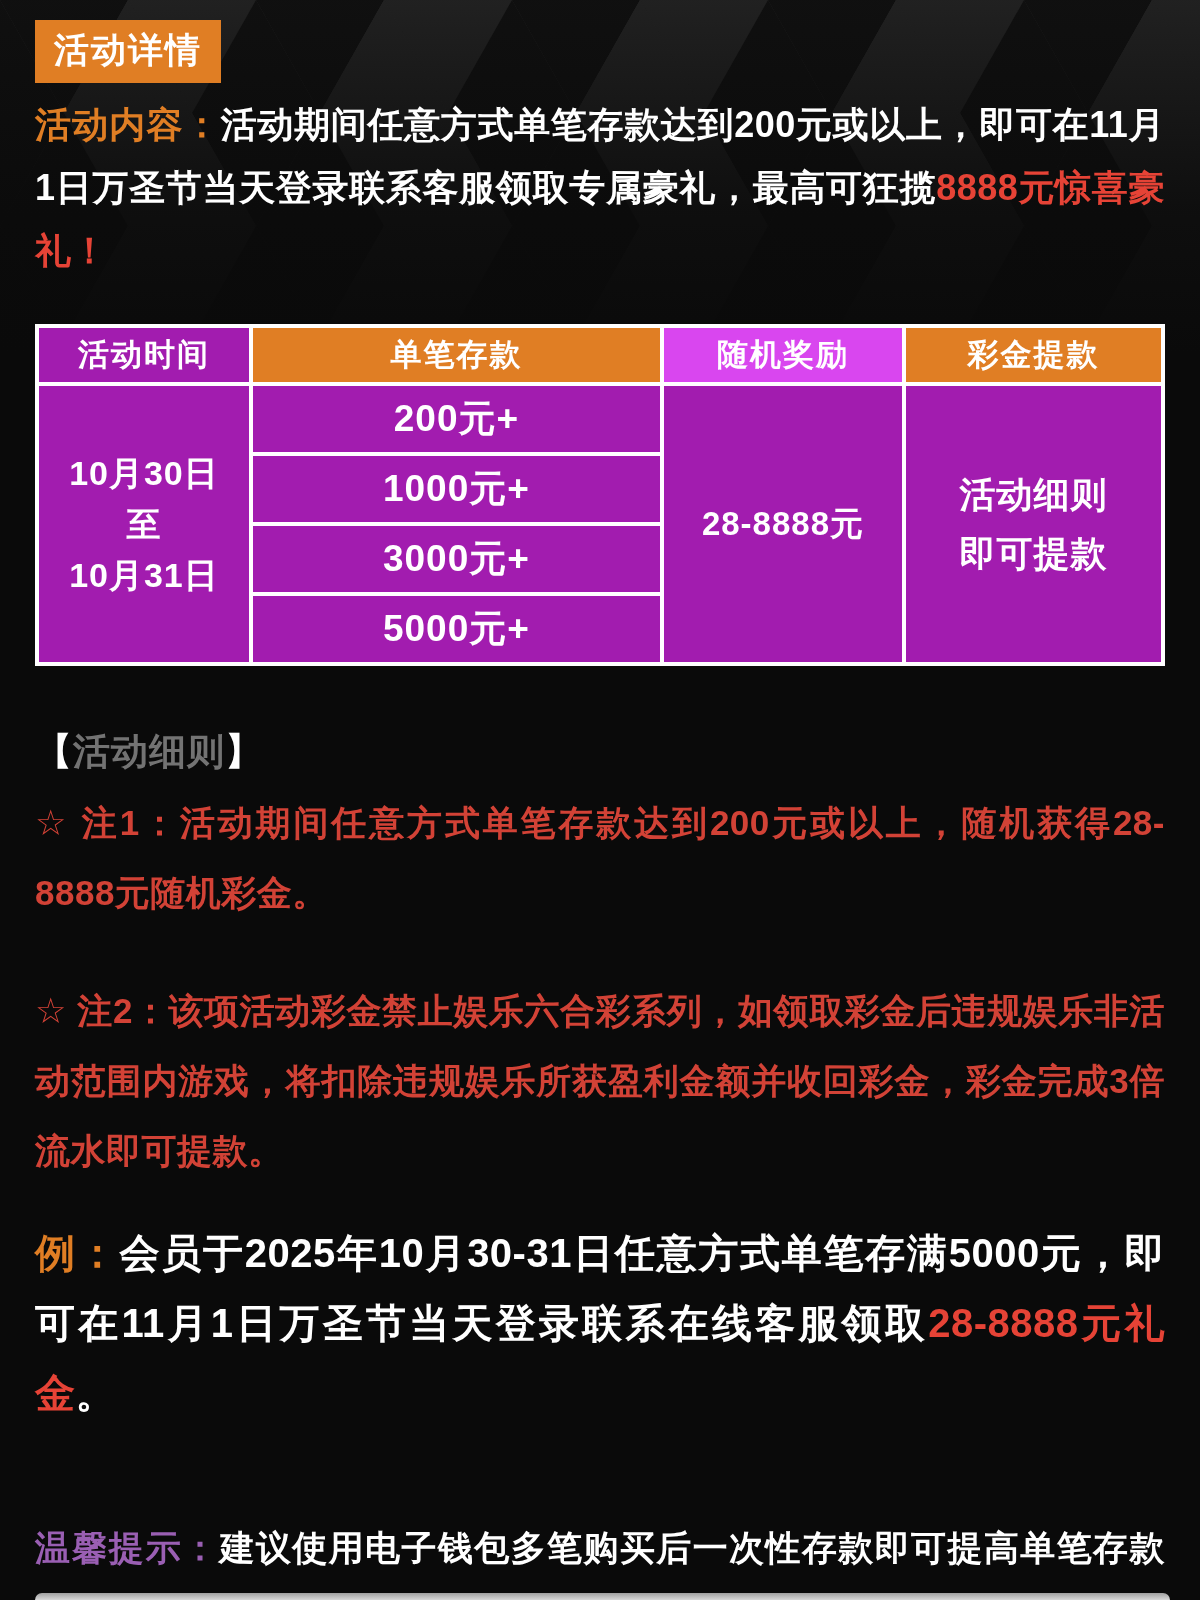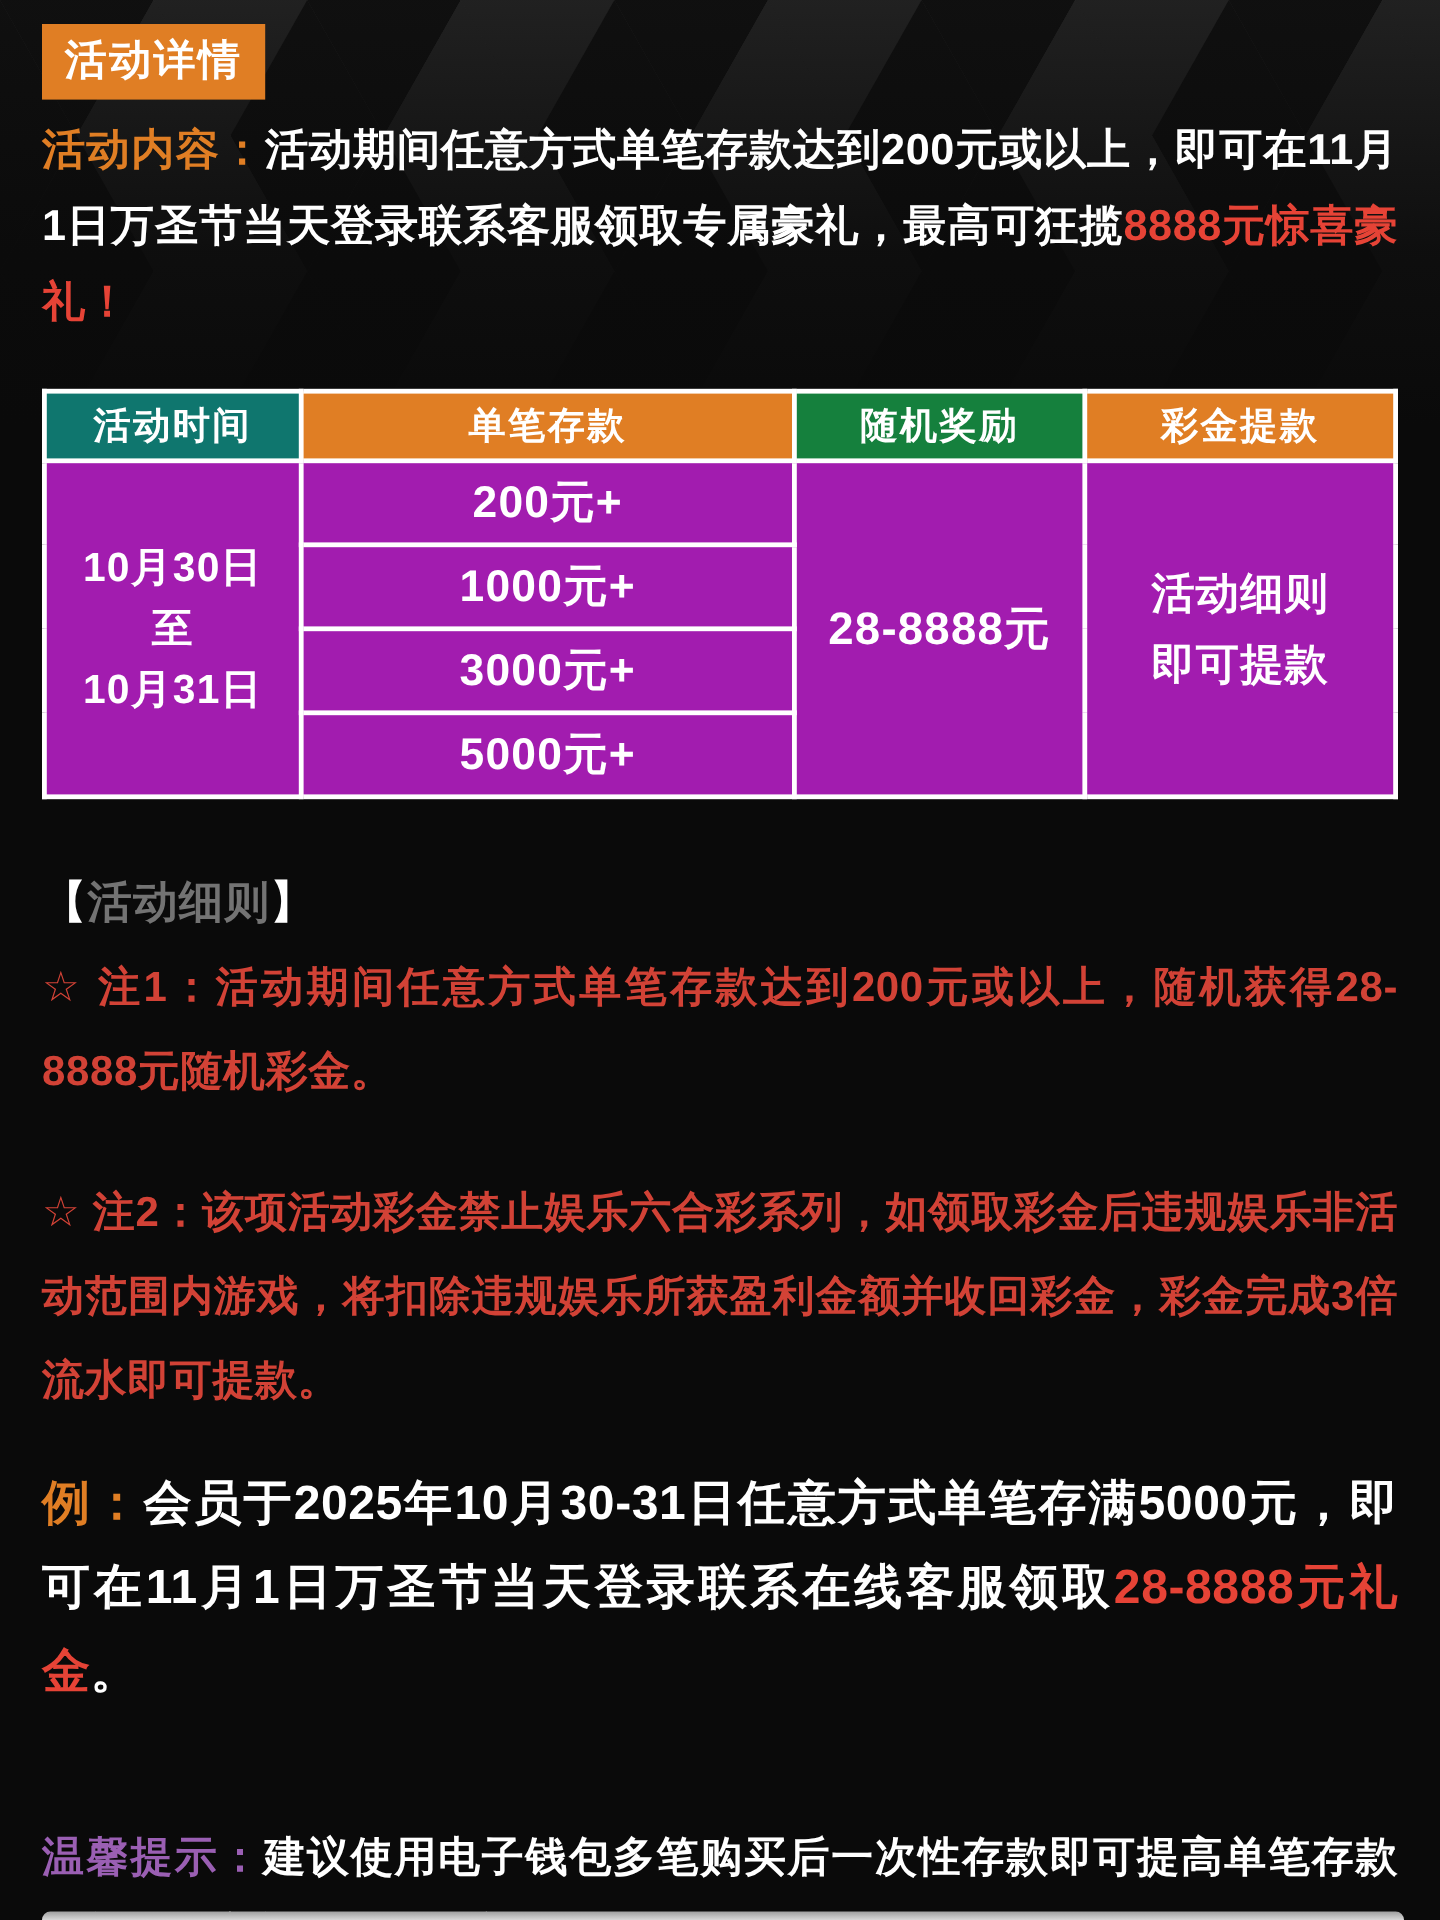--- a/index.html
+++ b/index.html
@@ -26,21 +26,21 @@
   .time-line .val { color:#fff; font-weight:600; margin-left:14px; letter-spacing:1px; }
   .para { margin-top:10px; font-size:36px; line-height:63px; letter-spacing:0.5px;
           color:#fff; font-weight:600; text-align:justify; }
   .bold { font-weight:800; }
   
   table { width:100%; margin-top:42px; border-collapse:collapse; table-layout:fixed; }
   th, td { border:4px solid #ffffff; text-align:center; vertical-align:middle; color:#fff; background:#a21caf; }
   th { height:58px; font-size:31px; font-weight:700; letter-spacing:2px; }
   td { height:70px; font-size:37px; font-weight:600; letter-spacing:1px; }
   td.date-cell { font-size:34px; line-height:1.5; font-weight:600; }
-  td.reward-cell { font-size:38px; }
+  td.reward-cell { font-size:33px; }
   td.withdraw-cell { font-size:36px; line-height:1.65; }
   
   .rules-title { margin-top:62px; font-size:37px; font-weight:800; line-height:48px; color:#fff; letter-spacing:1px; }
   .red-para { margin-top:12px; font-size:35px; line-height:70px; letter-spacing:0.5px; font-weight:600; text-align:justify; }
   .note2 { margin-top:48px; }
   .example-para { margin-top:32px; font-size:40px; line-height:70px; }
   .tips-para { margin-top:88px; font-size:35px; line-height:64px; }
   .bottom-bar { position:absolute; z-index:4; left:35px; right:30px; bottom:0; height:7px;
                 background:linear-gradient(to bottom,#9f9f9f,#d8d8d8); border-radius:10px 10px 0 0; }
 </style>
@@ -110,23 +110,23 @@
 
   <table>
     <colgroup>
       <col style="width:19%">
         <col style="width:36.5%">
         <col style="width:21.5%">
         <col style="width:23%">
     </colgroup>
     <thead>
       <tr>
-        <th class="th-orange" style="background: #0f766e;">活动时间</th>
+        <th class="th-orange" style="background: #a21caf;">活动时间</th>
         <th class="th-orange" style="background: rgb(224, 126, 36);">单笔存款</th>
-        <th class="th-orange" style="background: #15803d;">随机奖励</th>
+        <th class="th-orange" style="background: #d946ef;">随机奖励</th>
         <th class="th-orange" style="background: rgb(224, 126, 36);">彩金提款</th>
       </tr>
     </thead>
     <tbody>
       <tr>
         <td class="date-cell" rowspan="4">
           <div>10月30日</div>
           <div>至</div>
           <div>10月31日</div>
         </td>

